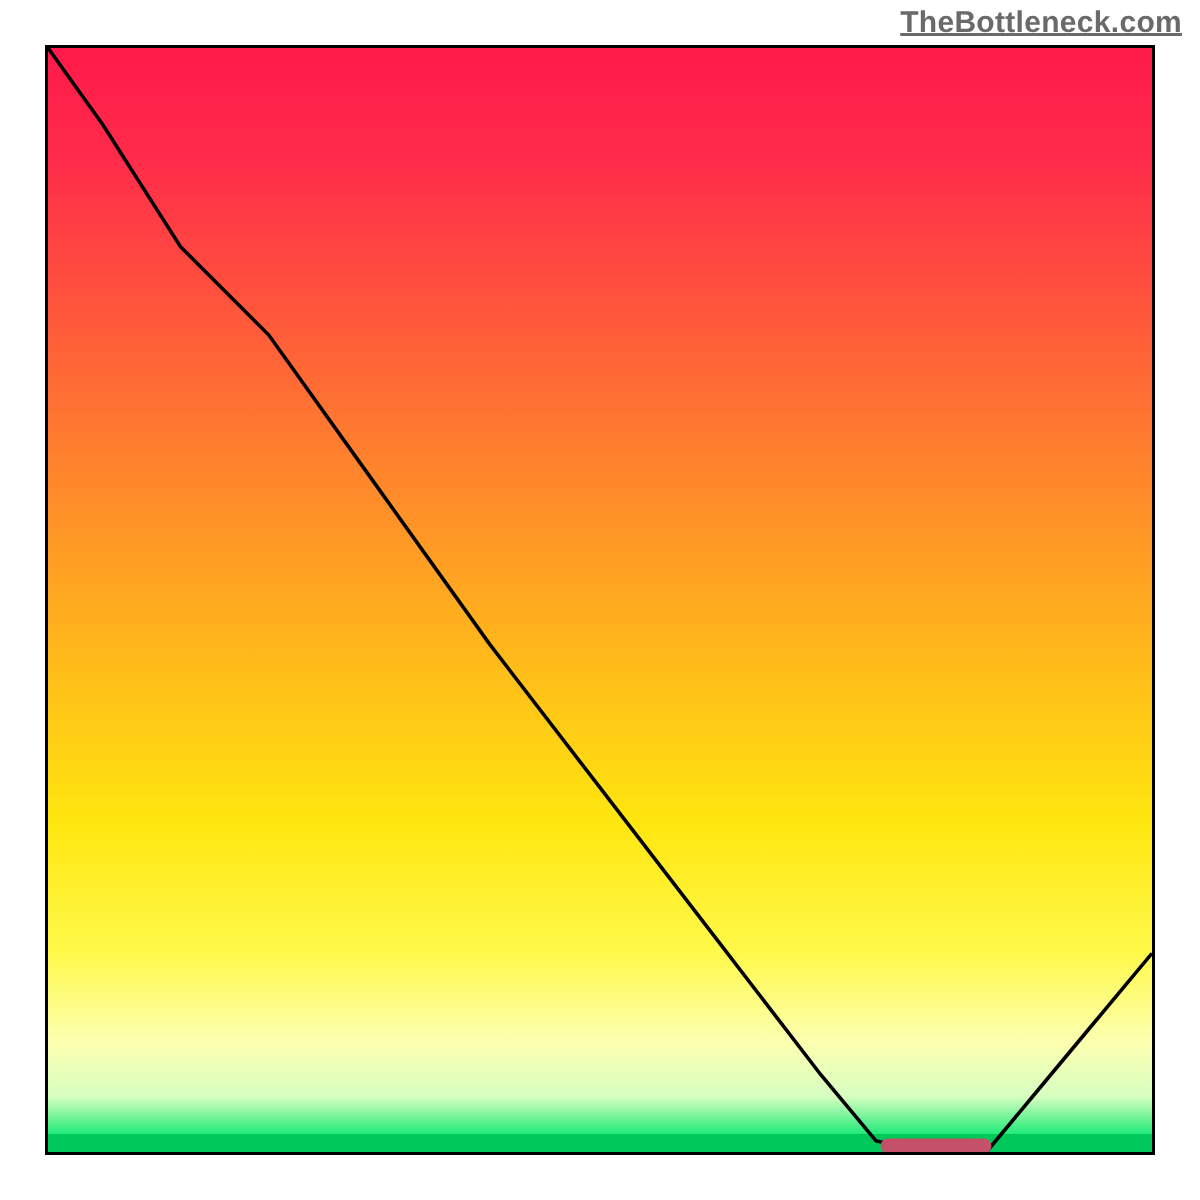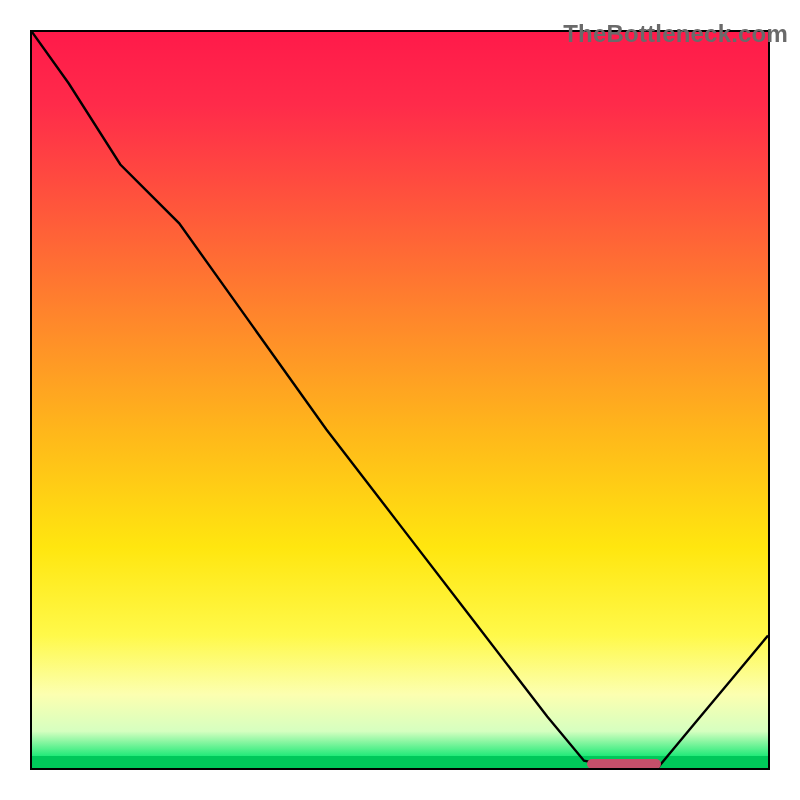--- a/index.html
+++ b/index.html
@@ -6,27 +6,28 @@
   body {
     width: 800px;
     height: 800px;
     background: #ffffff;
     position: relative;
     font-family: Arial, sans-serif;
     overflow: hidden;
   }
   .watermark {
     position: absolute;
-    top: 20px;
+    top: 4px;
     right: 12px;
-    font-size: 24px;
+    font-size: 20px;
     font-weight: bold;
     color: #6a6a6a;
     z-index: 10;
     letter-spacing: 0.2px;
+    text-decoration: underline;
   }
   .plot-frame {
     position: absolute;
     top: 30px;
     left: 30px;
     width: 740px;
     height: 740px;
     border: 2px solid #000;
     background: #fff;
     overflow: hidden;

